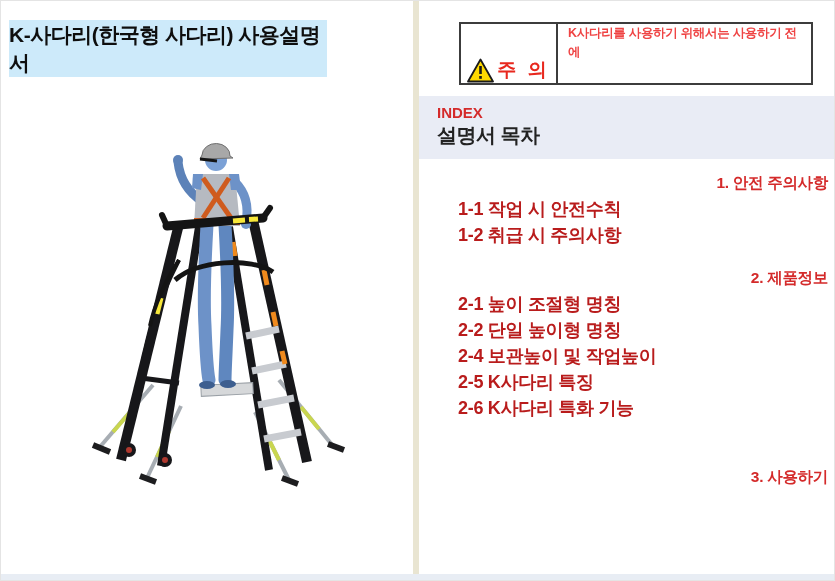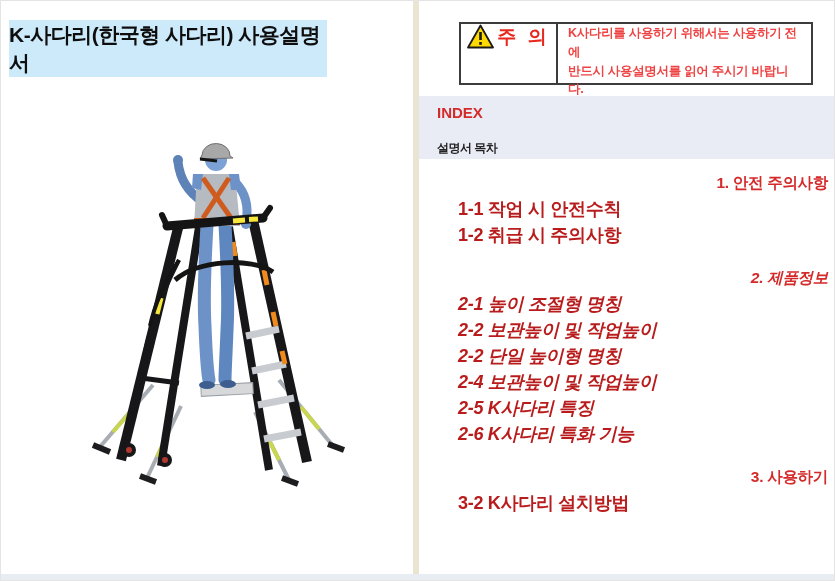--- a/index.html
+++ b/index.html
@@ -52,21 +52,21 @@
     position: absolute;
     left: 458px; top: 21px;
     width: 354px; height: 63px;
     border: 2px solid #3c3c3c;
     background: #ffffff;
     display: flex;
   }
   .warning-left {
     width: 97px;
     border-right: 2px solid #3c3c3c;
-    display: flex; align-items: flex-start; justify-content: center;
+    display: flex; align-items: flex-end; justify-content: center;
     gap: 3px;
   }
   .warning-label {
     color: #e8281e; font-weight: bold; font-size: 19px;
     letter-spacing: 3px; white-space: nowrap;
   }
   .warning-text {
     flex: 1;
     display: flex; flex-direction: column; justify-content: flex-start;
     padding: 0 10px;
@@ -76,26 +76,26 @@
 
   
   .index-block {
     position: absolute;
     left: 418px; top: 95px;
     width: 417px; height: 63px;
     background: #e9ecf5;
     padding: 8px 12px 0 18px;
   }
   .index-kicker { color: #d42a2a; font-weight: bold; font-size: 15px; }
-  .index-title  { color: #222222; font-weight: bold; font-size: 12px; margin-top: 19px; letter-spacing: -0.5px; }
+  .index-title  { color: #222222; font-weight: bold; font-size: 20px; margin-top: 1px; letter-spacing: -0.5px; }
 
   
   .toc-section { position: absolute; left: 437px; width: 390px; }
   .toc-sec-1 { top: 172px; }
-  .toc-sec-2 { top: 267px; font-style: italic; }
+  .toc-sec-2 { top: 267px; }
   .toc-sec-3 { top: 466px; }
   .toc-title {
     color: #d42a2a; font-weight: bold; font-size: 15.5px;
     line-height: 19px; letter-spacing: -0.3px; text-align: right;
   }
   .toc-item {
     color: #b91c1c; font-weight: bold; font-size: 18px;
     line-height: 18px; margin: 8px 0 0 20px; letter-spacing: -0.3px;
   }
 </style>
@@ -190,44 +190,41 @@
     <div class="warning-left">
       <svg width="27" height="25" viewBox="0 0 27 25" aria-hidden="true">
         <path d="M13.5,1.5 L26,23.5 L1,23.5 Z" fill="#ffd900" stroke="#1a1a1a" stroke-width="1.8" stroke-linejoin="round"></path>
         <rect x="12.2" y="8" width="2.6" height="8" fill="#1a1a1a"></rect>
         <rect x="12.2" y="18" width="2.6" height="2.8" fill="#1a1a1a"></rect>
       </svg>
       <span class="warning-label">주 의</span>
     </div>
     <div class="warning-text">
       <div>K사다리를 사용하기 위해서는 사용하기 전에</div>
-      <div>반드시 사용설명서를 읽어 주시기 바랍니다.</div>
     </div>
   </div>
 
   <div class="index-block">
     <div class="index-kicker">INDEX</div>
     <div class="index-title">설명서 목차</div>
   </div>
 
   <div class="toc-section toc-sec-1">
     <div class="toc-title">1. 안전 주의사항</div>
     <div class="toc-item">1-1 작업 시 안전수칙</div>
     <div class="toc-item">1-2 취급 시 주의사항</div>
   </div>
 
   <div class="toc-section toc-sec-2">
     <div class="toc-title">2. 제품정보</div>
     <div class="toc-item">2-1 높이 조절형 명칭</div>
-    <div class="toc-item">2-2 보관높이 및 작업높이</div>
     <div class="toc-item">2-2 단일 높이형 명칭</div>
     <div class="toc-item">2-4 보관높이 및 작업높이</div>
     <div class="toc-item">2-5 K사다리 특징</div>
     <div class="toc-item">2-6 K사다리 특화 기능</div>
   </div>
 
   <div class="toc-section toc-sec-3">
     <div class="toc-title">3. 사용하기</div>
-    <div class="toc-item">3-2 K사다리 설치방법</div>
   </div>
 
   <div class="bottom-strip"></div>
 </div>
 
 </body></html>

